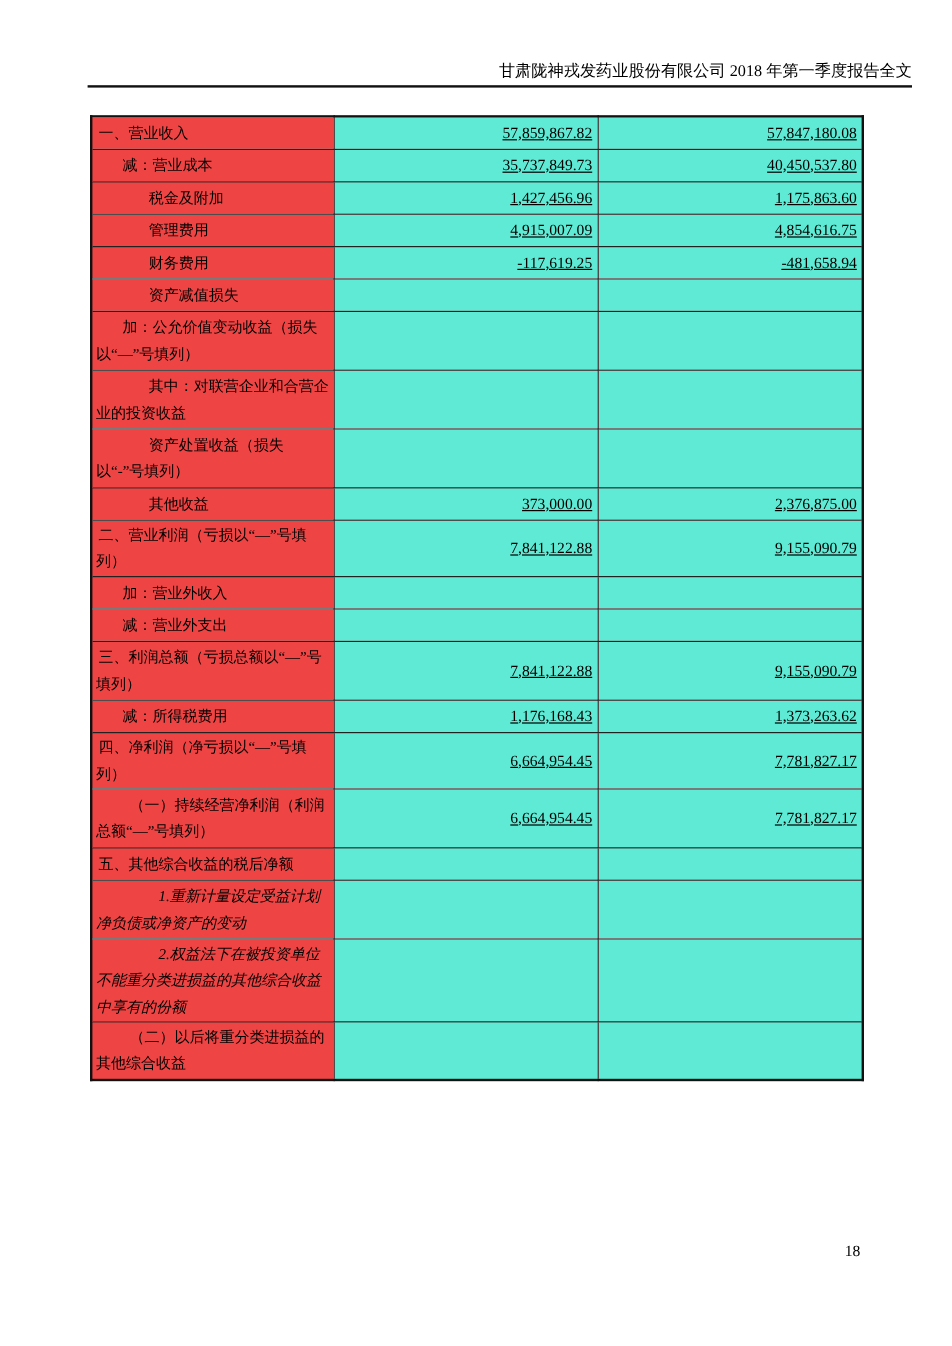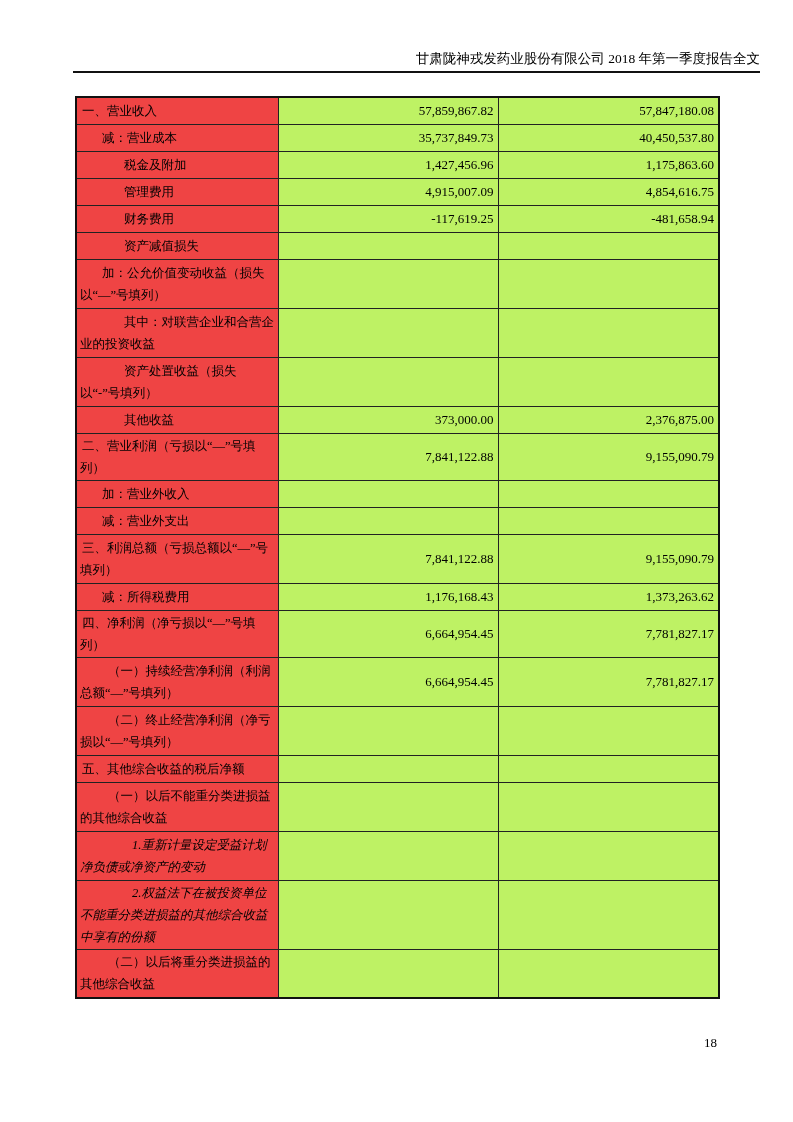--- a/index.html
+++ b/index.html
@@ -39,26 +39,27 @@
   td.label-cell {
     background: #ef4444;
     font-size: 12.5px;
     line-height: 22px;
     padding: 1px 2px 1px 3px;
     vertical-align: middle;
     word-break: break-all;
     overflow-wrap: break-word;
   }
   td.num-cell {
-    background: #bef264;
+    background: #5eead4;
     text-align: right;
     font-size: 13px;
     padding: 1px 4px 1px 2px;
     vertical-align: middle;
     white-space: nowrap;
+    text-decoration: underline;
   }
   tr.lines-1 { height: 27px; }
   tr.lines-2 { height: 49px; margin-top: 25px; }
   tr.lines-3 { height: 67px; }
   .indent-0 { text-indent: 2px; }
   .indent-1 { text-indent: 22px; }
   .indent-2 { text-indent: 28px; }
   .indent-3 { text-indent: 44px; }
   .indent-4 { text-indent: 52px; font-style: italic; }
   .page-number {
@@ -159,32 +160,22 @@
       <tr class="lines-1">
     <td class="label-cell indent-0">四、净利润（净亏损以“—”号填列）</td>
     <td class="num-cell">6,664,954.45</td>
     <td class="num-cell">7,781,827.17</td>
   </tr>
       <tr class="lines-2">
     <td class="label-cell indent-2">（一）持续经营净利润（利润总额“—”号填列）</td>
     <td class="num-cell">6,664,954.45</td>
     <td class="num-cell">7,781,827.17</td>
   </tr>
-      <tr class="lines-2">
-    <td class="label-cell indent-2">（二）终止经营净利润（净亏损以“—”号填列）</td>
-    <td class="num-cell"></td>
-    <td class="num-cell"></td>
-  </tr>
       <tr class="lines-1">
     <td class="label-cell indent-0">五、其他综合收益的税后净额</td>
-    <td class="num-cell"></td>
-    <td class="num-cell"></td>
-  </tr>
-      <tr class="lines-2">
-    <td class="label-cell indent-2">（一）以后不能重分类进损益的其他综合收益</td>
     <td class="num-cell"></td>
     <td class="num-cell"></td>
   </tr>
       <tr class="lines-2">
     <td class="label-cell indent-4">1.重新计量设定受益计划净负债或净资产的变动</td>
     <td class="num-cell"></td>
     <td class="num-cell"></td>
   </tr>
       <tr class="lines-3">
     <td class="label-cell indent-4">2.权益法下在被投资单位不能重分类进损益的其他综合收益中享有的份额</td>

